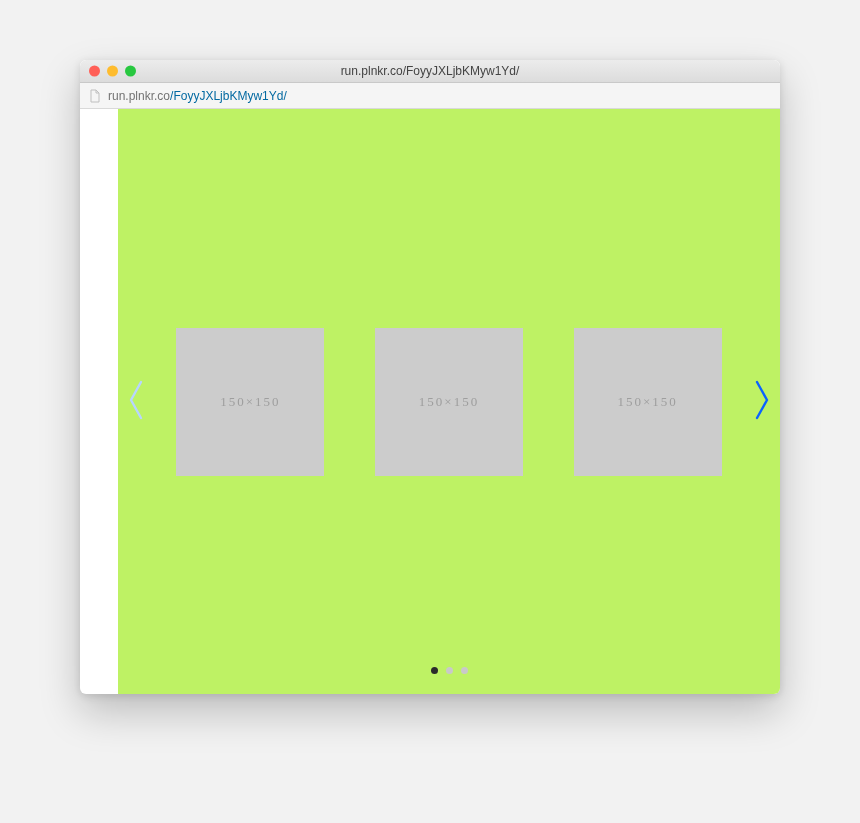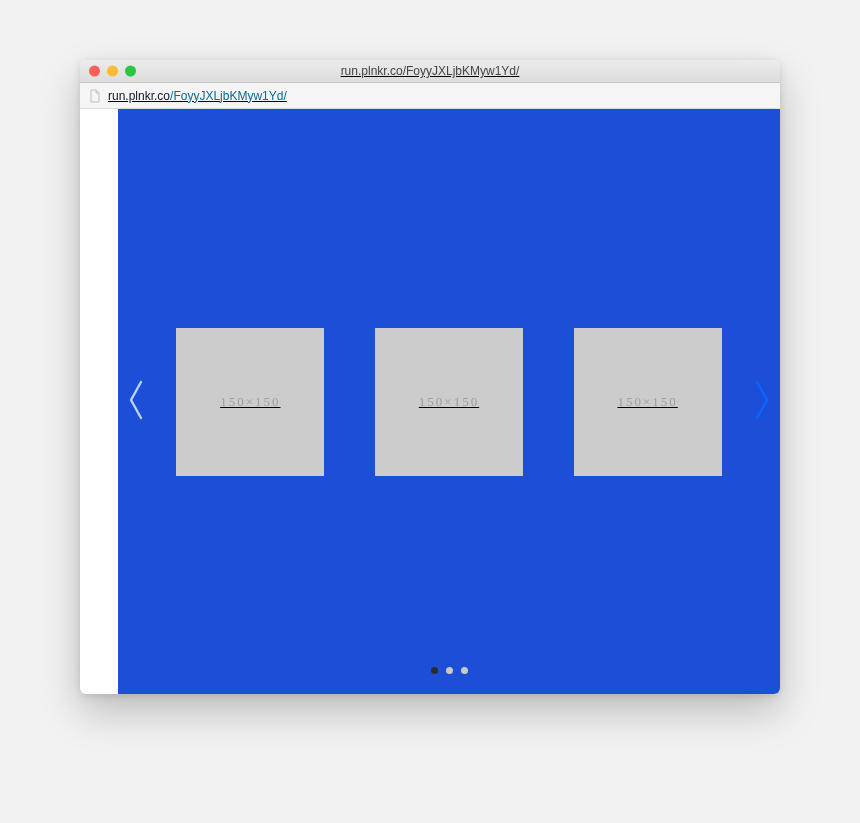--- a/index.html
+++ b/index.html
@@ -19,21 +19,20 @@
     }
     .window {
       width: 700px;
       height: 634px;
       background: #fff;
       border-radius: 6px;
       box-shadow: 0 18px 40px rgba(0,0,0,0.22), 0 2px 8px rgba(0,0,0,0.12);
       overflow: hidden;
       display: flex;
       flex-direction: column;
-      text-decoration: underline;
     }
     .titlebar {
       height: 23px;
       background: linear-gradient(#ececec, #dcdcdc);
       border-bottom: 1px solid #c9c9c9;
       border-top-left-radius: 6px;
       border-top-right-radius: 6px;
       display: flex;
       align-items: center;
       position: relative;
@@ -78,25 +77,25 @@
       width: 14px;
       height: 14px;
       flex-shrink: 0;
     }
     .doc-icon svg { display: block; }
     .url {
       font-size: 12px;
       color: #333;
       white-space: nowrap;
     }
-    .url .host { color: #0f172a; }
+    .url .host { color: #737373; }
     .url .path { color: #0369a1; }
     .content {
       flex: 1;
-      background: #1d4ed8;
+      background: #bef264;
       position: relative;
       display: flex;
       flex-direction: column;
       justify-content: center;
       margin-left: 38px;
     }
     .carousel-row {
       display: flex;
       align-items: center;
       justify-content: space-between;

